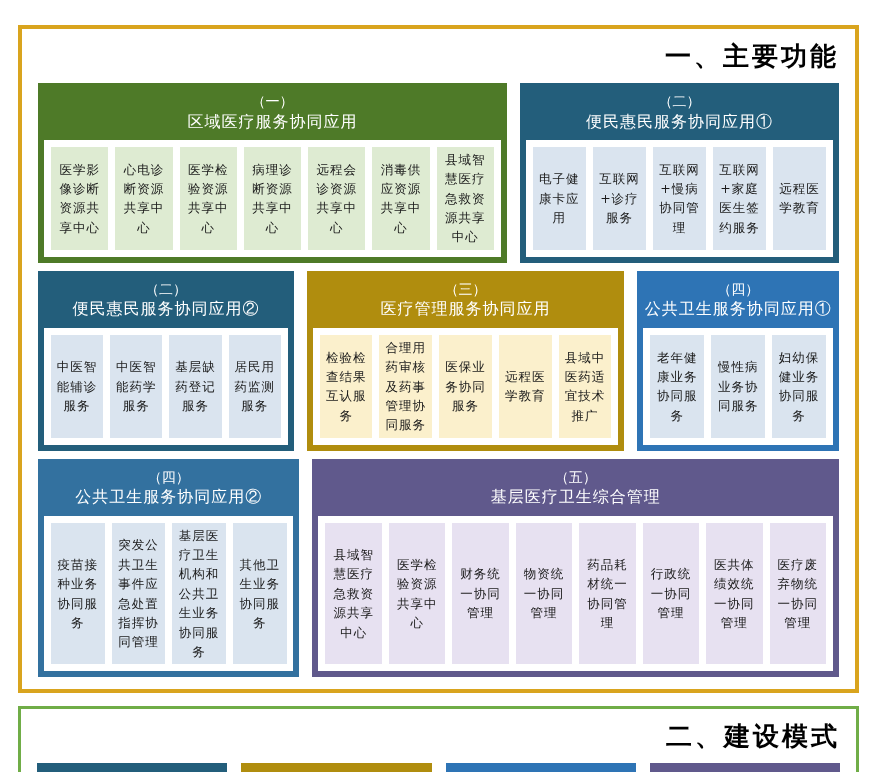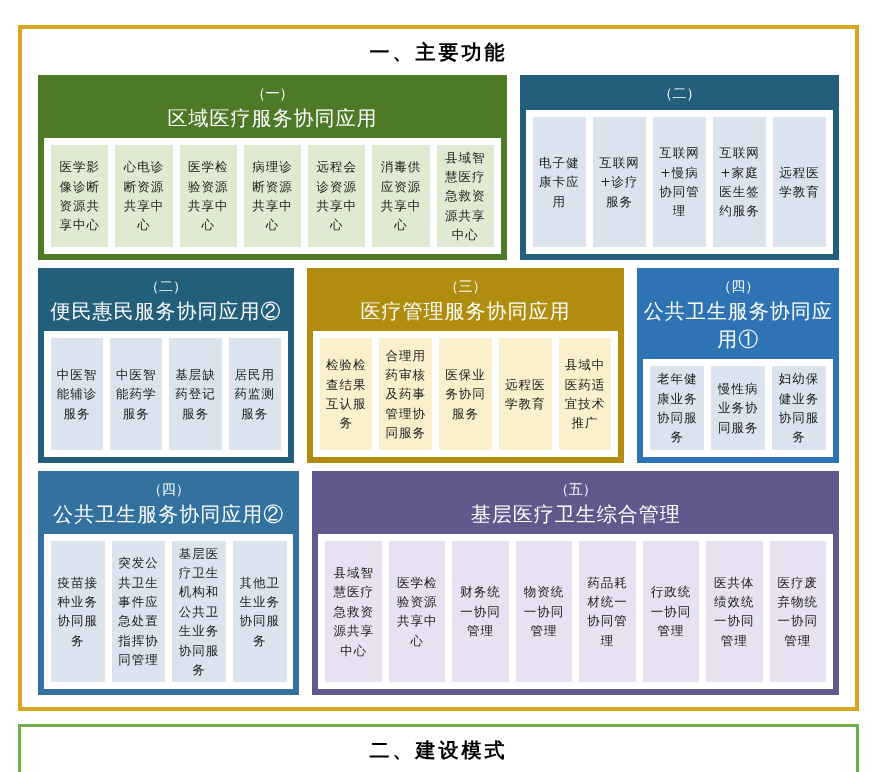--- a/index.html
+++ b/index.html
@@ -18,43 +18,43 @@
     margin-top: 25px;
     border: 4px solid var(--frame-gold, #D9A41E);
     padding: 0 16px 12px 16px;
   }
   .frame-2 {
     margin-top: 13px;
     border: 3px solid var(--frame-green, #70AD47);
     padding: 0 16px 14px 16px;
   }
   .panel-title {
-    text-align: center;
-    font-size: 20px;
+    text-align: right;
+    font-size: 26px;
     font-weight: bold;
     letter-spacing: 3px;
     padding: 10px 0 9px 0;
     color: #000;
   }
   .row { display: flex; gap: 13px; margin-bottom: 8px; }
   .row:last-child { margin-bottom: 0; }
   .appbox {
     padding: 6px;
     display: flex;
     flex-direction: column;
   }
   .appbox-header {
     color: #ffffff;
     text-align: center;
     font-family: "DejaVu Serif", "Liberation Serif", serif;
     padding: 3px 0 6px 0;
     line-height: 1.4;
   }
   .group-num { font-size: 14px; }
-  .group-name { font-size: 20px; letter-spacing: 1px; }
+  .group-name { font-size: 16px; letter-spacing: 1px; font-family: Liberation Mono, monospace; }
   .appbox-body {
     background: #ffffff;
     padding: 7px;
     display: flex;
     gap: 7px;
     flex: 1;
   }
   .cell {
     flex: 1 1 0;
     display: flex;
@@ -110,20 +110,21 @@
           <div class="cell">医学检验资源共享中心</div>
           <div class="cell">病理诊断资源共享中心</div>
           <div class="cell">远程会诊资源共享中心</div>
           <div class="cell">消毒供应资源共享中心</div>
           <div class="cell">县域智慧医疗急救资源共享中心</div>
         </div>
       </div>
     <div class="appbox theme-teal" style="flex: 316 1 0;">
         <div class="appbox-header">
           <div class="group-num">（二）</div>
+          <div class="group-name">便民惠民服务协同应用①</div>
         </div>
         <div class="appbox-body">
           <div class="cell">电子健康卡应用</div>
           <div class="cell">互联网+诊疗服务</div>
           <div class="cell">互联网+慢病协同管理</div>
           <div class="cell">互联网+家庭医生签约服务</div>
           <div class="cell">远程医学教育</div>
         </div>
       </div>
   </div>

